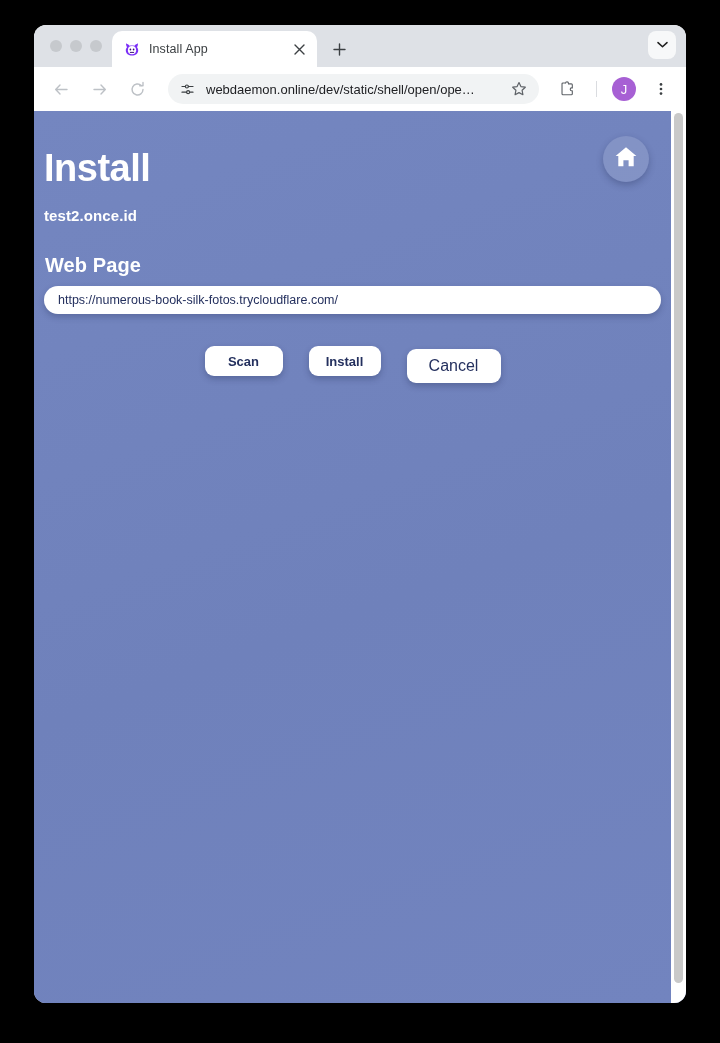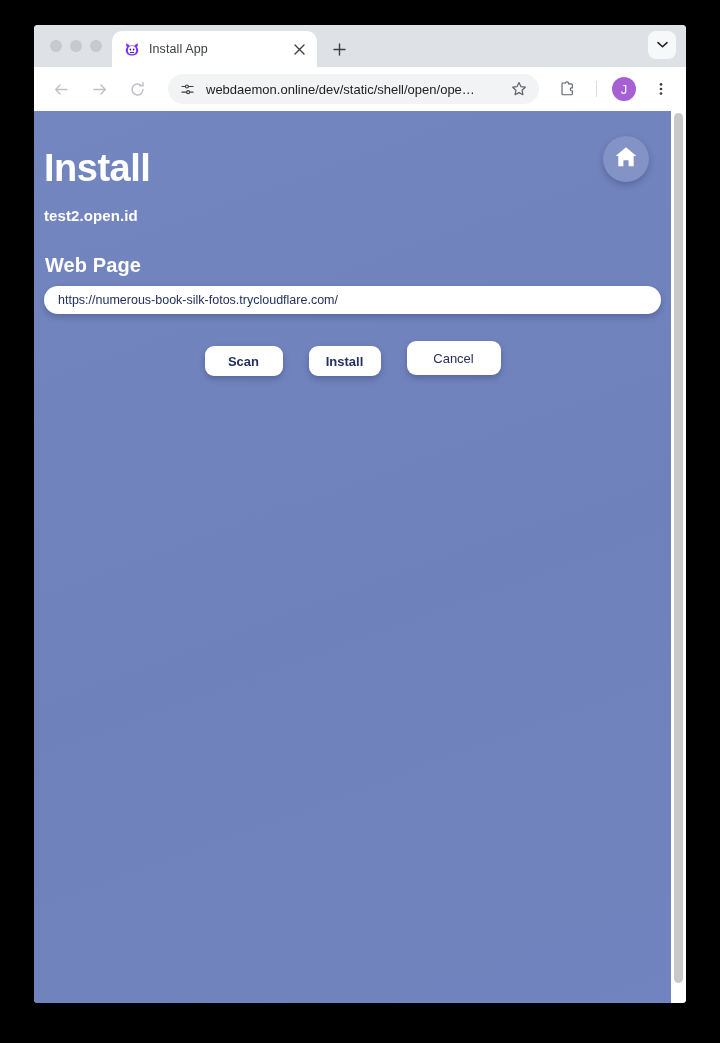--- a/index.html
+++ b/index.html
@@ -12,21 +12,21 @@
     overflow: hidden;
   }
 
   
   #browser-window {
     position: absolute;
     left: 34px;
     top: 25px;
     width: 652px;
     height: 978px;
-    border-radius: 4px;
+    border-radius: 12px;
     overflow: hidden;
     background: #ffffff;
     display: flex;
     flex-direction: column;
   }
 
   
   #tab-strip {
     height: 42px;
     background: #dee1e6;
@@ -312,23 +312,23 @@
     margin-top: 5px;
   }
   #install-button {
     width: 72px; height: 30px;
     font-size: 13px;
     font-weight: 700;
     margin-top: 5px;
   }
   #cancel-button {
     width: 94px; height: 34px;
-    font-size: 13px;
+    font-size: 16px;
     font-weight: 400;
-    margin-top: 0;
+    margin-top: 8px;
   }
 </style>
 </head>
 <body>
 
 <div id="browser-window">
 
   <div id="tab-strip">
 
     <div id="traffic-lights">
@@ -422,21 +422,21 @@
         <circle cx="7" cy="11.6" r="1.35" fill="#3c4043"></circle>
       </svg>
     </div>
   </div>
 
   <div id="viewport">
 
     <div id="page-content">
 
       <h1 id="page-title">Install</h1>
-      <div id="page-subtitle">test2.open.id</div>
+      <div id="page-subtitle">test2.once.id</div>
 
       <div id="home-button">
         <span>
           <svg width="26" height="26" viewBox="0 0 26 26">
             <path d="M13 3.2L2.6 12.1h2.7v10.2h5.1v-6.1h5.2v6.1h5.1V12.1h2.7z" fill="#ffffff"></path>
           </svg>
         </span>
       </div>
 
       <div id="form-area">

